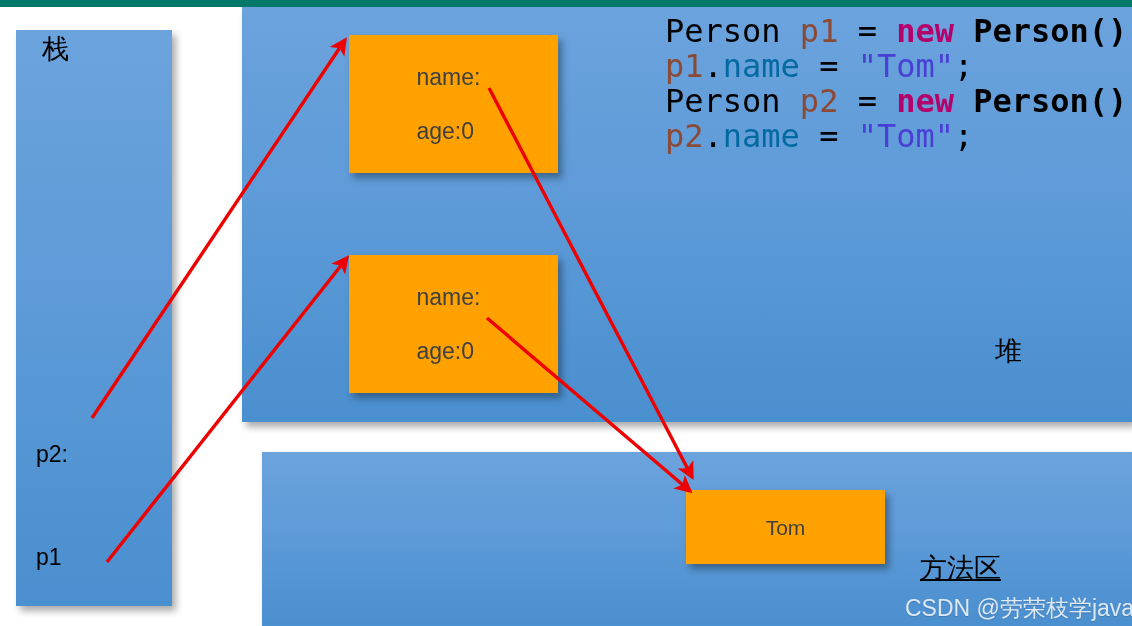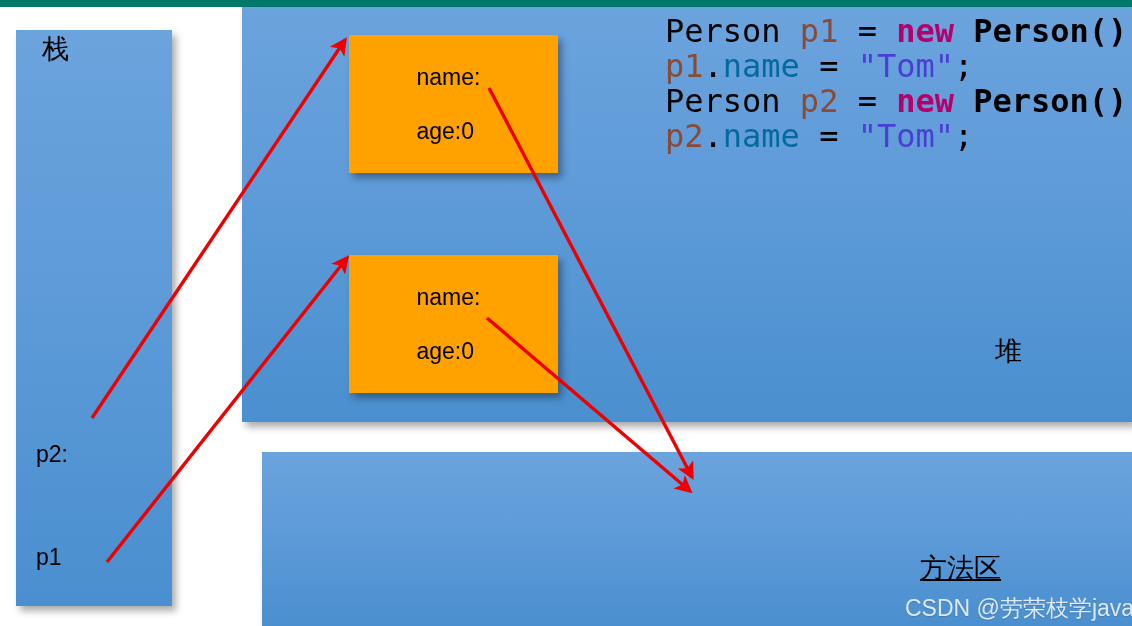--- a/index.html
+++ b/index.html
@@ -34,21 +34,21 @@
 
   #stack-region  { left: 16px;  top: 30px;  width: 156px; height: 576px; }
   #heap-region   { left: 242px; top: 7px;   width: 890px; height: 415px; }
   #method-region { left: 262px; top: 452px; width: 870px; height: 174px; }
 
   
   .obj-box {
     position: absolute;
     background: #ffa200;
     box-shadow: 4px 5px 7px rgba(0,0,0,0.35);
-    color: #000000;
+    color: #404040;
     display: flex;
     flex-direction: column;
     align-items: center;
     justify-content: center;
     font-size: 23px;
     line-height: 29px;
     gap: 25px;
   }
   #object-box-1 { left: 349px; top: 35px;  width: 209px; height: 138px; }
   #object-box-2 { left: 349px; top: 255px; width: 209px; height: 138px; }
@@ -152,20 +152,23 @@
   <div class="obj-box" id="object-box-1">
     <span class="obj-field"><span class="obj-field-inner">name:</span></span>
     <span class="obj-field"><span class="obj-field-inner">age:0</span></span>
   </div>
 
   <div class="obj-box" id="object-box-2">
     <span class="obj-field"><span class="obj-field-inner">name:</span></span>
     <span class="obj-field"><span class="obj-field-inner">age:0</span></span>
   </div>
 
+  <div class="obj-box" id="string-box">
+    <span class="obj-field">Tom</span>
+  </div>
 
   <div id="code-block"><span class="code-line"><span class="tok-type">Person </span><span class="tok-var">p1</span><span class="tok-op"> = </span><span class="tok-kw">new </span><span class="tok-cls">Person()</span><span class="tok-punct">;</span></span><span class="code-line"><span class="tok-var">p1</span><span class="tok-punct">.</span><span class="tok-field">name</span><span class="tok-op"> = </span><span class="tok-str">"Tom"</span><span class="tok-punct">;</span></span><span class="code-line"><span class="tok-type">Person </span><span class="tok-var">p2</span><span class="tok-op"> = </span><span class="tok-kw">new </span><span class="tok-cls">Person()</span><span class="tok-punct">;</span></span><span class="code-line"><span class="tok-var">p2</span><span class="tok-punct">.</span><span class="tok-field">name</span><span class="tok-op"> = </span><span class="tok-str">"Tom"</span><span class="tok-punct">;</span></span></div>
 
   <svg id="arrow-layer" viewBox="0 0 1132 626" xmlns="http://www.w3.org/2000/svg">
     <defs>
       <marker id="arrowhead" markerWidth="5.2" markerHeight="5.2" refX="4.2" refY="2.6" orient="auto" markerUnits="strokeWidth">
         <path d="M0,0 L5.2,2.6 L0,5.2 L1.3,2.6 z" fill="#ee0000"></path>
       </marker>
     </defs>
     <g id="arrow-group">

